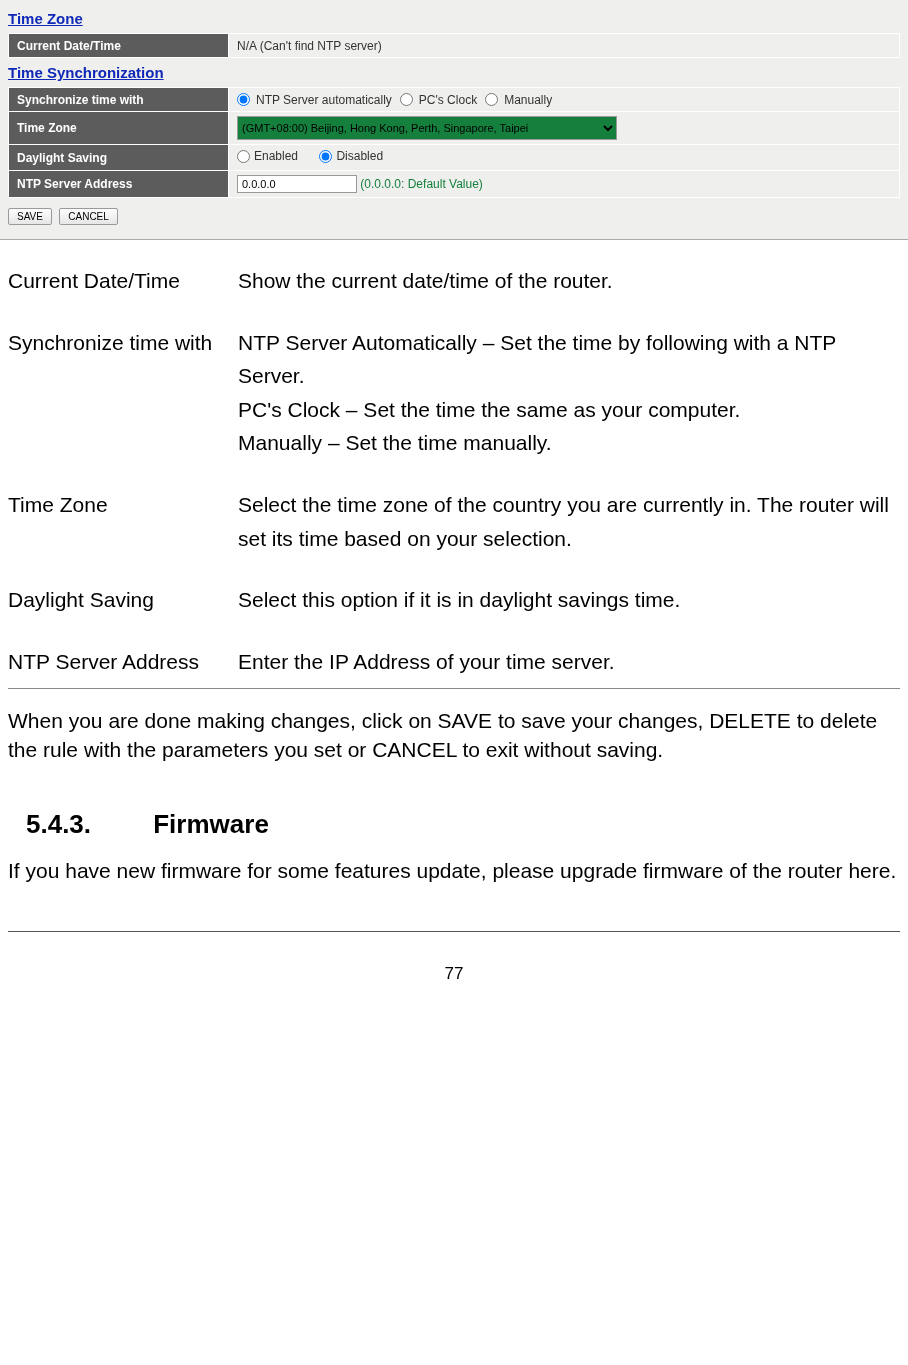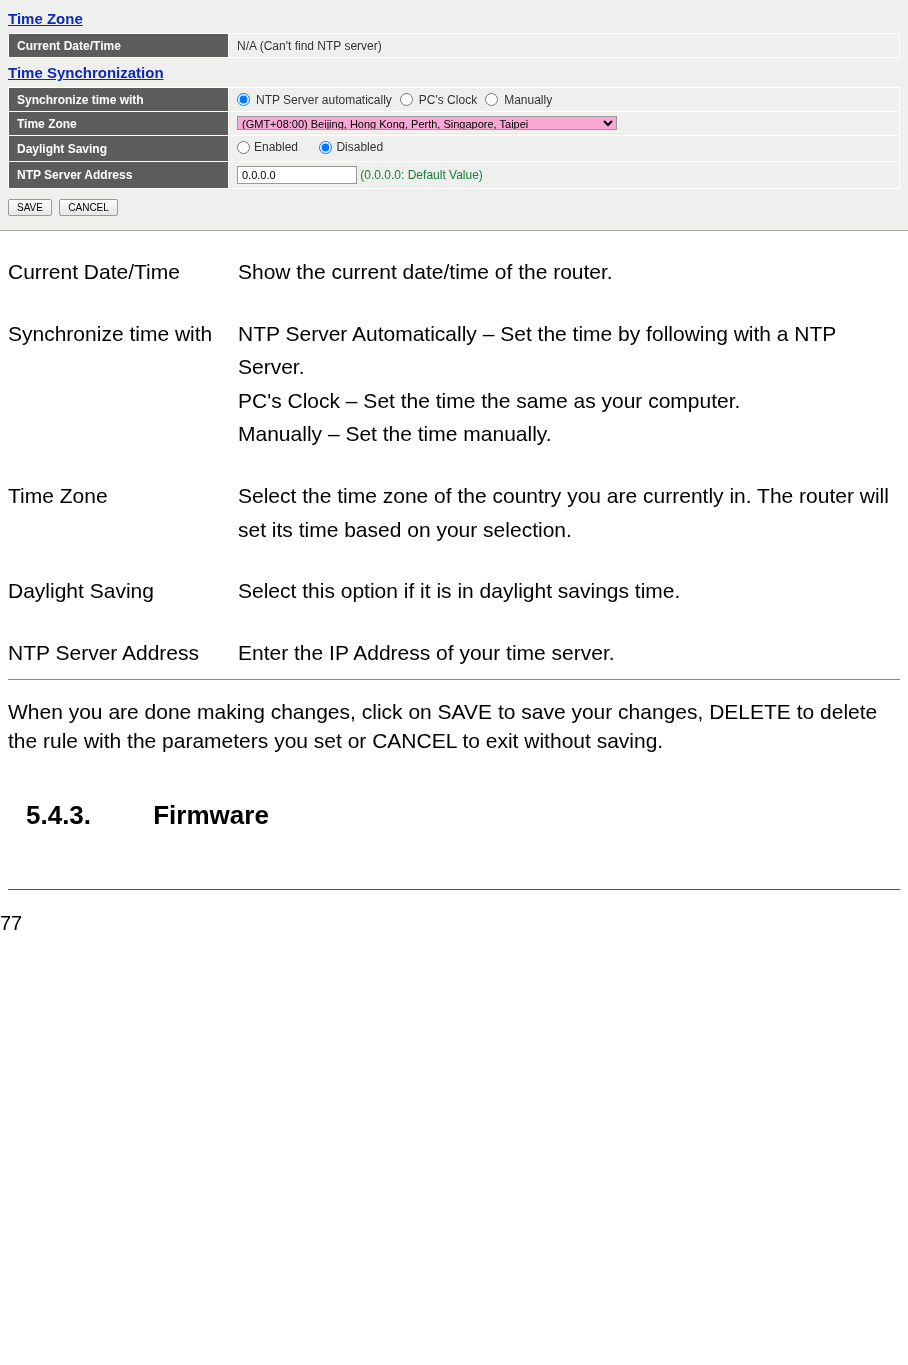--- a/index.html
+++ b/index.html
@@ -45,23 +45,23 @@
   .cfg-table td.val {
     background: #efefed;
     color: #333;
   }
   .radio-row { display: flex; gap: 8px; }
   .radio-line { display: flex; align-items: center; gap: 6px; }
   .radio-inline { display: inline-flex; align-items: flex-end; gap: 4px; margin-right: 18px; }
   input[type="radio"] { margin: 0; }
   select {
     font-size: 11px;
-    background: #f9a8d4;
+    background: #15803d;
     border: 1px solid #999;
-    height: 14px;
+    height: 24px;
     width: 380px;
   }
   input[type="text"].ntp {
     width: 120px;
     height: 18px;
     border: 1px solid #999;
     padding: 0 4px;
     font-size: 11px;
   }
   .btn-row { margin-top: 10px; }
@@ -100,21 +100,21 @@
   .param-table tr.last td { border-bottom: 1px solid #888; padding-bottom: 10px; }
   .spacer-row td { height: 20px; }
   .note { margin-top: 18px; font-size: 21px; line-height: 1.35; }
   h2.section {
     font-size: 26px;
     font-weight: bold;
     margin: 40px 0 8px 18px;
   }
   h2.section .num { display: inline-block; width: 120px; }
   .footer-rule { border-top: 1px solid #555; margin: 40px 8px 0 8px; }
-  .page-num { text-align: left; font-size: 20px; margin-top: 22px; }
+  .page-num { text-align: center; font-size: 17px; margin-top: 32px; }
   .hint { font-size: 12px; color: #15803d; }
 </style>
 </head>
 <body>
 
 <div class="router-panel">
   <div class="sec-title">Time Zone</div>
   <table class="cfg-table">
     <tbody>
         <tr>
@@ -227,16 +227,17 @@
     </tr>
   </tbody>
     </table>
 
   <div class="note">When you are done making changes, click on SAVE to save your changes, DELETE to delete the rule with the parameters you set or CANCEL to exit without saving.</div>
 
   <h2 class="section">
     <span class="num">5.4.3.</span>
     <span>Firmware</span>
   </h2>
+  <div>If you have new firmware for some features update, please upgrade firmware of the router here.</div>
 </div>
 
 <div class="footer-rule"></div>
 <div class="page-num">77</div>
 
 </body></html>

